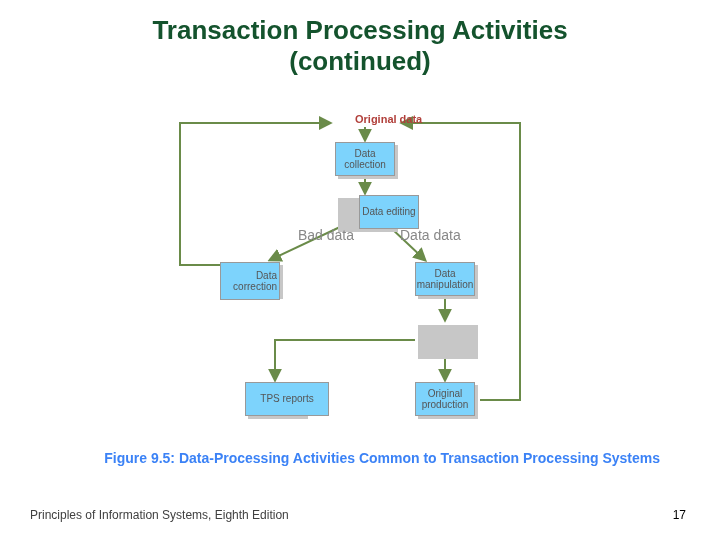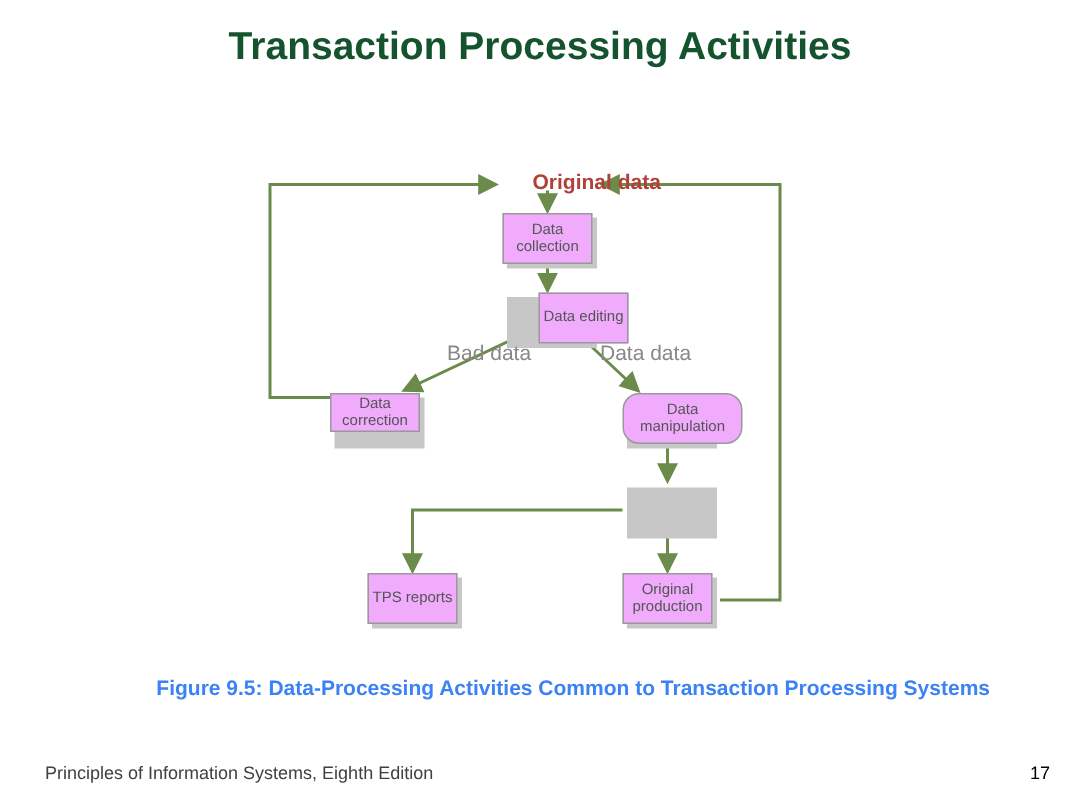--- a/index.html
+++ b/index.html
@@ -20,39 +20,39 @@
   }
   .diagram {
     position: absolute;
     left: 160px;
     top: 115px;
     width: 400px;
     height: 330px;
   }
   .box {
     position: absolute;
-    background: #f0abfc;
+    background: #7dd3fc;
     border: 1px solid #999;
     font-size: 10px;
     line-height: 1.15;
     text-align: center;
     color: #555;
     display: flex;
     align-items: center;
     justify-content: center;
     padding: 2px;
     box-sizing: border-box;
   }
   .shadow {
     position: absolute;
     background: #c7c7c7;
   }
   .orig-label {
     position: absolute;
-    font-size: 14px;
+    font-size: 11px;
     color: #b13f3a;
     font-weight: bold;
     padding-left: 25px;
   }
   .edge-label {
     position: absolute;
     font-size: 14px;
     color: #888;
   }
   svg.arrows {
@@ -72,31 +72,32 @@
   }
   .footer-left {
     position: absolute;
     left: 30px;
     bottom: 18px;
     font-size: 12px;
     color: #404040;
   }
   .footer-right {
     position: absolute;
-    right: 20px;
+    right: 34px;
     bottom: 18px;
     font-size: 12px;
     color: #000;
   }
 </style>
 </head>
 <body>
 
 <h1 class="slide-title">
   <span>Transaction Processing Activities</span><br>
+  <span>(continued)</span>
 </h1>
 
 <div class="diagram">
 
   <svg class="arrows">
     <defs>
       <marker id="ah" viewBox="0 0 10 10" refX="8" refY="5" markerWidth="7" markerHeight="7" orient="auto">
         <path d="M0,0 L10,5 L0,10 Z" fill="#6a8b49"></path>
       </marker>
     </defs>
@@ -125,29 +126,29 @@
   <div class="shadow" style="left:178px; top:30px; width:60px; height:34px;"></div>
   <div class="box" style="left:175px; top:27px; width:60px; height:34px;">Data collection</div>
 
   <div class="shadow" style="left:178px; top:83px; width:60px; height:34px;"></div>
   <div class="box" style="left:175px; top:80px; width:60px; height:34px;margin-left:24px;">Data editing</div>
 
   <div class="edge-label" style="left:138px; top:112px;">Bad data</div>
   <div class="edge-label" style="left:240px; top:112px;">Data data</div>
 
   <div class="shadow" style="left:63px; top:150px; width:60px; height:34px;"></div>
-  <div class="box" style="left:60px; top:147px; width:60px; height:26px;">Data correction</div>
+  <div class="box" style="left:60px; top:147px; width:60px; height:38px;text-align:right;">Data correction</div>
 
   <div class="shadow" style="left:258px; top:150px; width:60px; height:34px;"></div>
-  <div class="box" style="left:255px; top:147px; width:80px; height:34px;border-radius:11px;">Data manipulation</div>
+  <div class="box" style="left:255px; top:147px; width:60px; height:34px;">Data manipulation</div>
 
   <div class="shadow" style="left:258px; top:210px; width:60px; height:34px;"></div>
 
   <div class="shadow" style="left:88px; top:270px; width:60px; height:34px;"></div>
-  <div class="box" style="left:85px; top:267px; width:60px; height:34px;">TPS reports</div>
+  <div class="box" style="left:85px; top:267px; width:84px; height:34px;">TPS reports</div>
 
   <div class="shadow" style="left:258px; top:270px; width:60px; height:34px;"></div>
   <div class="box" style="left:255px; top:267px; width:60px; height:34px;">Original production</div>
 
 </div>
 
 <div class="caption">Figure 9.5: Data-Processing Activities Common to Transaction Processing Systems</div>
 
 <div class="footer-left">Principles of Information Systems, Eighth Edition</div>
 <div class="footer-right">17</div>

